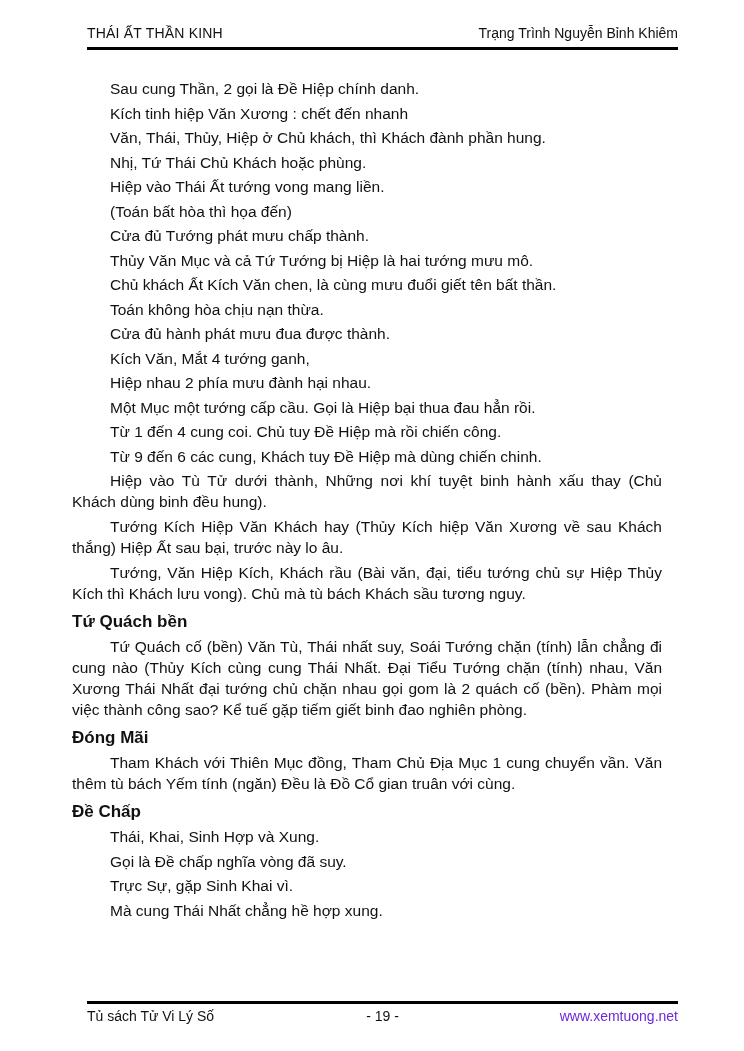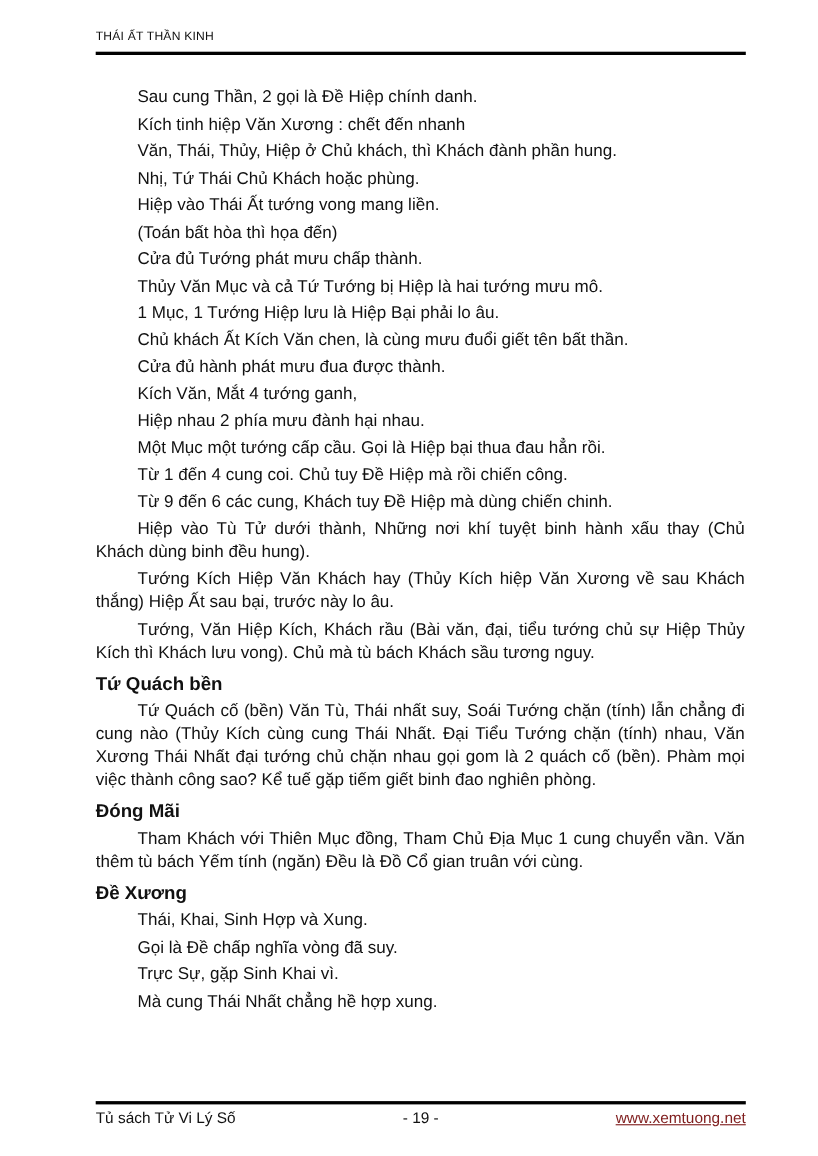--- a/index.html
+++ b/index.html
@@ -17,30 +17,30 @@
     overflow: hidden;
   }
   .page-header {
     position: absolute;
     top: 24px;
     left: 87px;
     right: 66px;
     display: flex;
     justify-content: space-between;
     align-items: flex-end;
-    font-size: 11px;
+    font-size: 14px;
     line-height: 18px;
     padding-bottom: 5px;
     border-bottom: 3px solid #000000;
   }
   .page-header .hdr-left { letter-spacing: 0.2px; }
   .content {
     position: absolute;
     top: 78px;
-    left: 87px;
+    left: 72px;
     width: 590px;
     font-size: 15.5px;
   }
   .content p.line {
     margin: 0 0 3.5px 0;
     line-height: 21px;
     text-indent: 38px;
     white-space: nowrap;
   }
   .content p.para {
@@ -68,64 +68,64 @@
     font-size: 14px;
     line-height: 18px;
   }
   .page-footer .ftr-center {
     position: absolute;
     left: 0;
     right: 0;
     text-align: center;
   }
   .page-footer .ftr-link {
-    text-decoration: underline;
-    color: #7f1d1d;
+    color: #6d28d9;
     cursor: pointer;
     position: relative;
     z-index: 1;
     background: #ffffff;
   }
   .page-footer .ftr-left { position: relative; z-index: 1; background: #ffffff; }
 </style>
 </head>
 <body>
 
 <div class="page">
 
   <div class="page-header">
     <span class="hdr-left">THÁI ẤT THẦN KINH</span>
+    <span class="hdr-right">Trạng Trình Nguyễn Bỉnh Khiêm</span>
   </div>
 
   <div class="content">
 
   <p class="line">Sau cung Thần, 2 gọi là Đề Hiệp chính danh.</p>
       <p class="line">Kích tinh hiệp Văn Xương : chết đến nhanh</p>
       <p class="line">Văn, Thái, Thủy, Hiệp ở Chủ khách, thì Khách đành phần hung.</p>
       <p class="line">Nhị, Tứ Thái Chủ Khách hoặc phùng.</p>
       <p class="line">Hiệp vào Thái Ất tướng vong mang liền.</p>
       <p class="line">(Toán bất hòa thì họa đến)</p>
       <p class="line">Cửa đủ Tướng phát mưu chấp thành.</p>
       <p class="line">Thủy Văn Mục và cả Tứ Tướng bị Hiệp là hai tướng mưu mô.</p>
-      <p class="line">1 Mục, 1 Tướng Hiệp lưu là Hiệp Bại phải lo âu.</p>
       <p class="line">Chủ khách Ất Kích Văn chen, là cùng mưu đuổi giết tên bất thần.</p>
+      <p class="line">Toán không hòa chịu nạn thừa.</p>
       <p class="line">Cửa đủ hành phát mưu đua được thành.</p>
       <p class="line">Kích Văn, Mắt 4 tướng ganh,</p>
       <p class="line">Hiệp nhau 2 phía mưu đành hại nhau.</p>
       <p class="line">Một Mục một tướng cấp cầu. Gọi là Hiệp bại thua đau hẳn rồi.</p>
       <p class="line">Từ 1 đến 4 cung coi. Chủ tuy Đề Hiệp mà rồi chiến công.</p>
       <p class="line">Từ 9 đến 6 các cung, Khách tuy Đề Hiệp mà dùng chiến chinh.</p>
       <p class="para">Hiệp vào Tù Tử dưới thành, Những nơi khí tuyệt binh hành xấu thay (Chủ Khách dùng binh đều hung).</p>
       <p class="para">Tướng Kích Hiệp Văn Khách hay (Thủy Kích hiệp Văn Xương về sau Khách thắng) Hiệp Ất sau bại, trước này lo âu.</p>
       <p class="para">Tướng, Văn Hiệp Kích, Khách rầu (Bài văn, đại, tiểu tướng chủ sự Hiệp Thủy Kích thì Khách lưu vong). Chủ mà tù bách Khách sầu tương nguy.</p>
       <h2>Tứ Quách bền</h2>
       <p class="para">Tứ Quách cố (bền) Văn Tù, Thái nhất suy, Soái Tướng chặn (tính) lẫn chẳng đi cung nào (Thủy Kích cùng cung Thái Nhất. Đại Tiểu Tướng chặn (tính) nhau, Văn Xương Thái Nhất đại tướng chủ chặn nhau gọi gom là 2 quách cố (bền). Phàm mọi việc thành công sao? Kể tuế gặp tiếm giết binh đao nghiên phòng.</p>
       <h2>Đóng Mãi</h2>
       <p class="para">Tham Khách với Thiên Mục đồng, Tham Chủ Địa Mục 1 cung chuyển vần. Văn thêm tù bách Yếm tính (ngăn) Đều là Đồ Cổ gian truân với cùng.</p>
-      <h2>Đề Xương</h2>
+      <h2>Đề Chấp</h2>
       <p class="line">Thái, Khai, Sinh Hợp và Xung.</p>
       <p class="line">Gọi là Đề chấp nghĩa vòng đã suy.</p>
       <p class="line">Trực Sự, gặp Sinh Khai vì.</p>
       <p class="line">Mà cung Thái Nhất chẳng hề hợp xung.</p>
     </div>
 
   <div class="page-footer">
     <span class="ftr-left">Tủ sách Tử Vi Lý Số</span>
     <span class="ftr-center">- 19 -</span>
     <span class="ftr-link">www.xemtuong.net</span>

